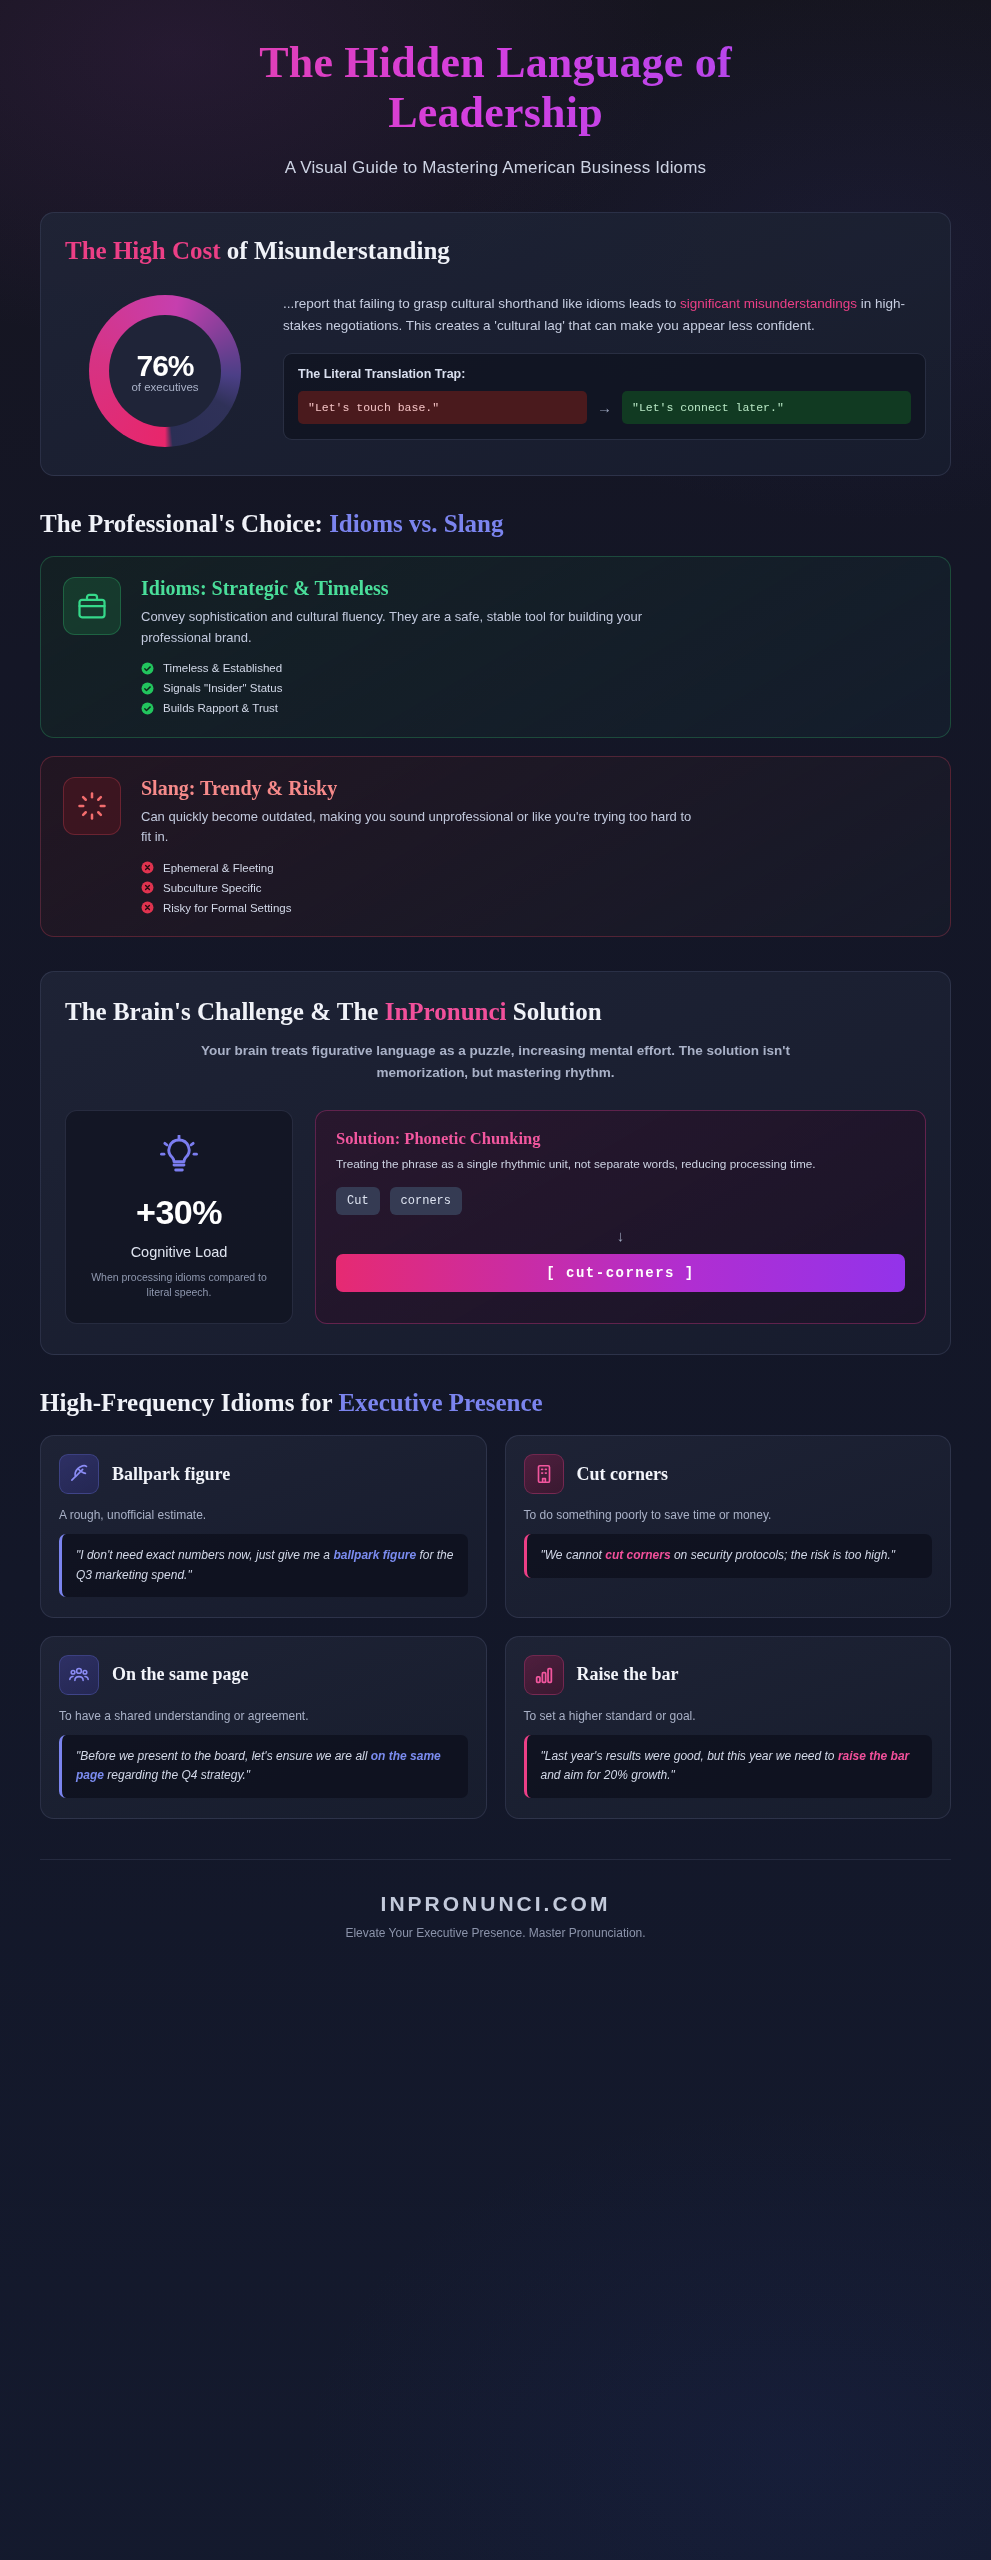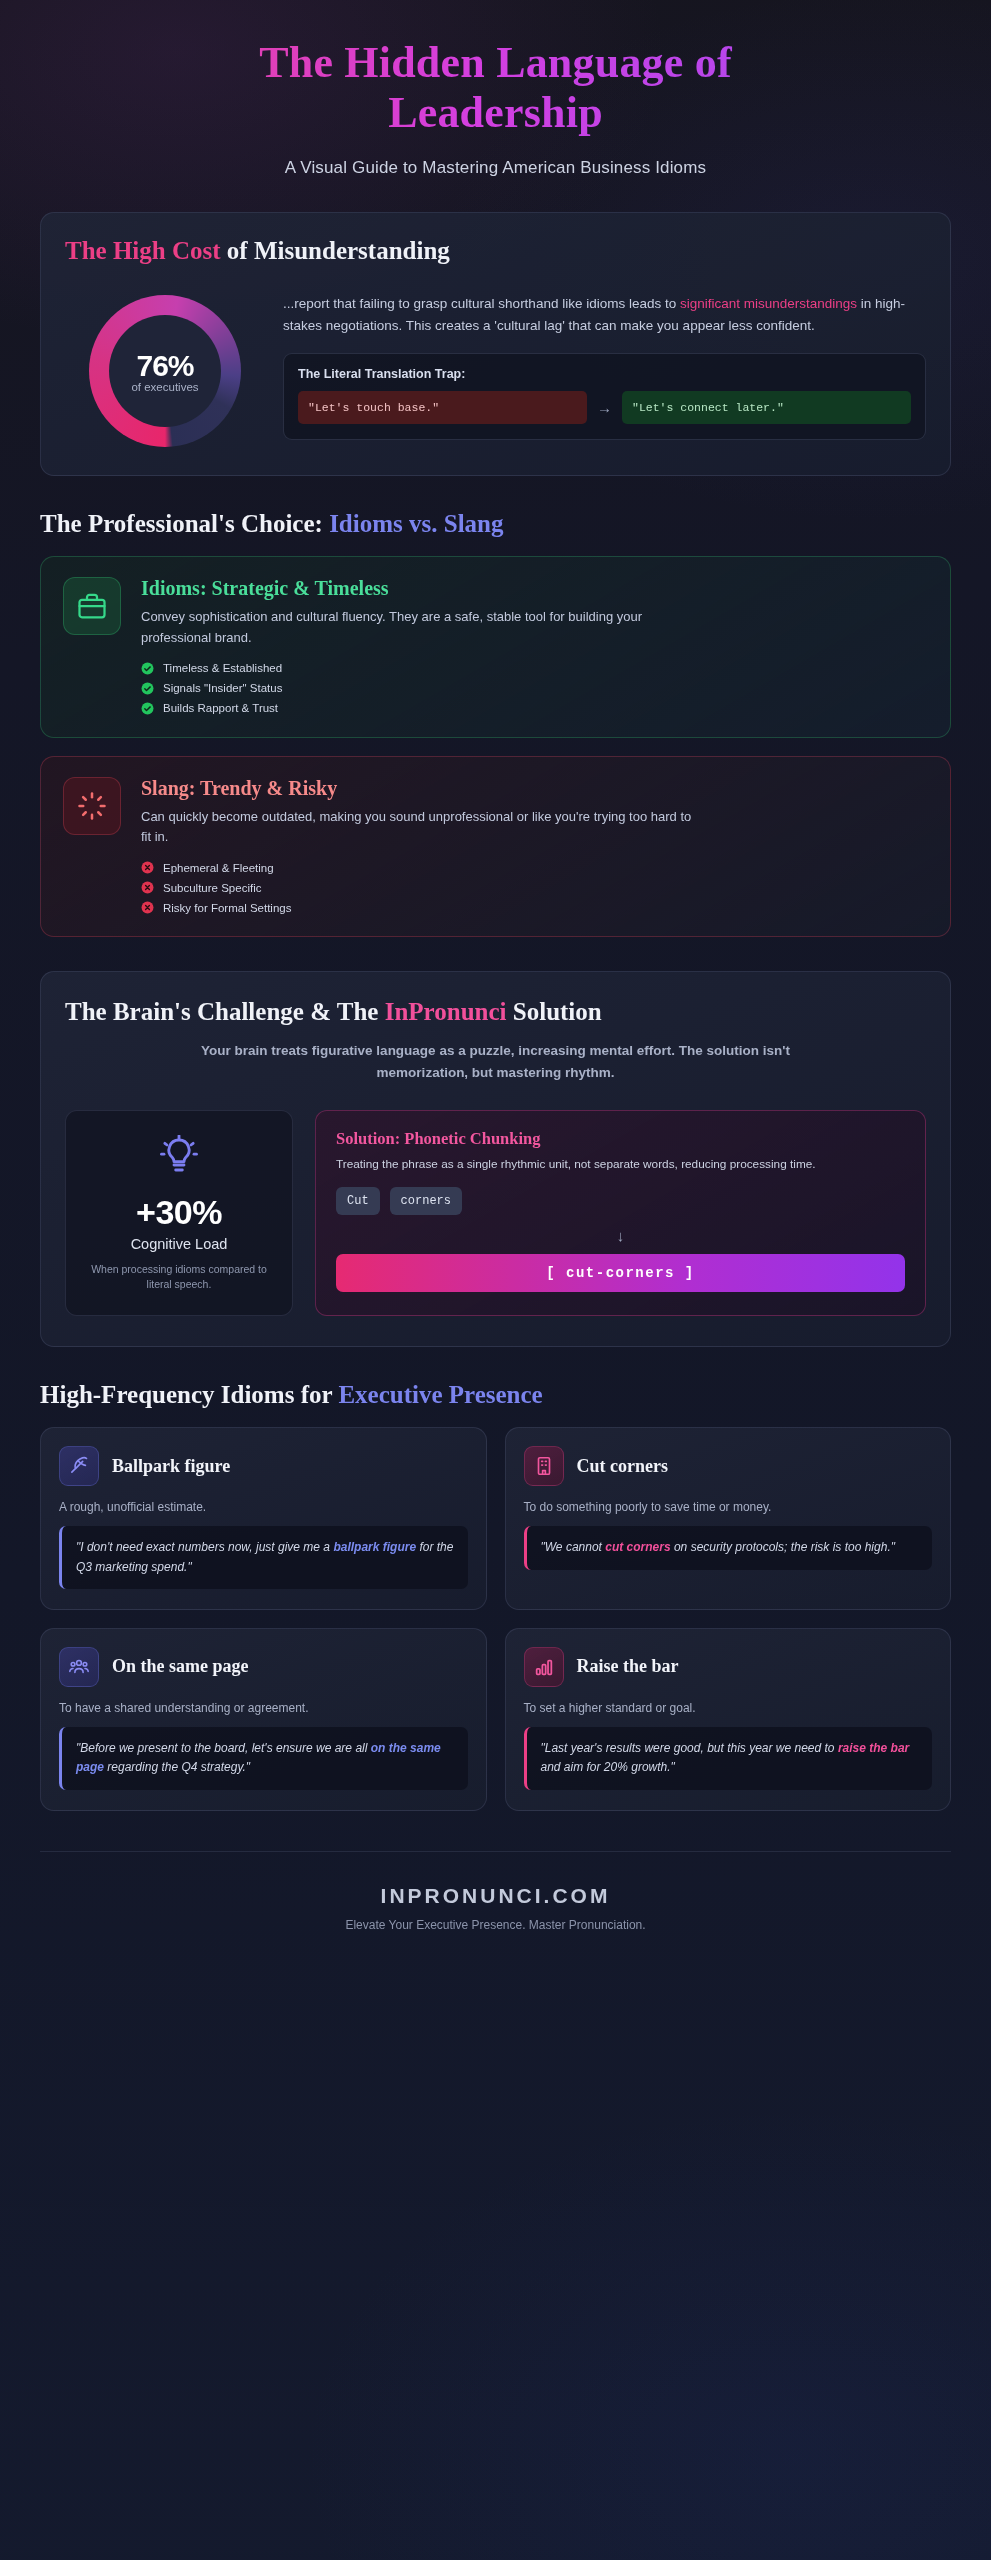--- a/index.html
+++ b/index.html
@@ -144,21 +144,21 @@
   .brain-cols { display: flex; gap: 22px; margin-top: 26px; }
   .load-box {
     flex: 0 0 228px;
     background: rgba(15,19,32,.7);
     border: 1px solid rgba(96,106,140,.26);
     border-radius: 12px;
     padding: 24px 18px 22px;
     text-align: center;
   }
   .load-num { font-size: 34px; font-weight: 700; color: #fff; margin-top: 14px; letter-spacing: -.5px; }
-  .load-lbl { font-size: 14.5px; color: #dfe4f0; margin-top: 4px; }
+  .load-lbl { font-size: 14.5px; color: #dfe4f0; margin-top: 12px; }
   .load-note { font-size: 10.5px; line-height: 1.5; color: #8e97ae; margin-top: 10px; }
   .sol-box {
     flex: 1;
     background: linear-gradient(150deg, rgba(46,20,44,.72), rgba(26,20,40,.88));
     border: 1px solid rgba(214,60,140,.35);
     border-radius: 12px;
     padding: 18px 20px 22px;
   }
   .sol-title {
     font-family: "Liberation Serif", serif; font-weight: 700;

